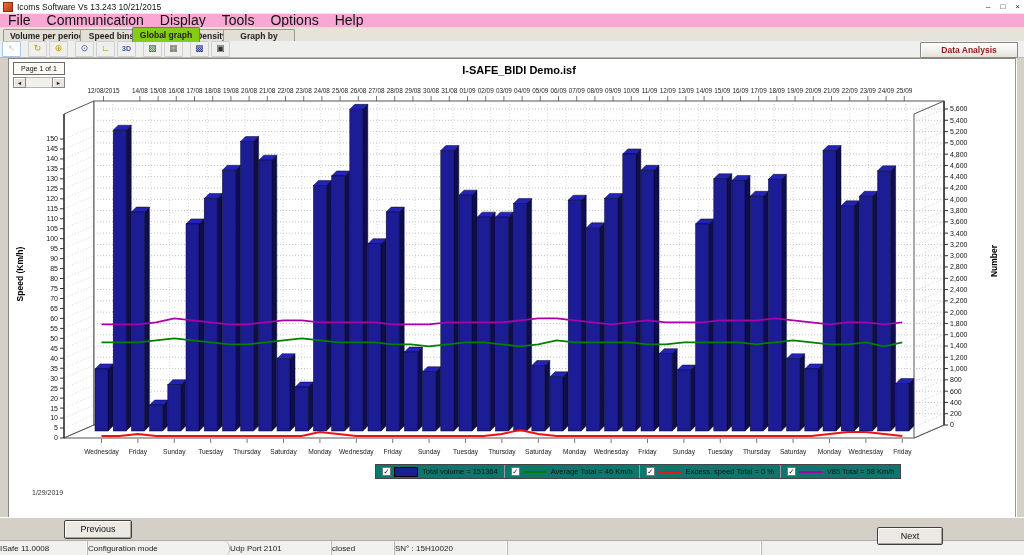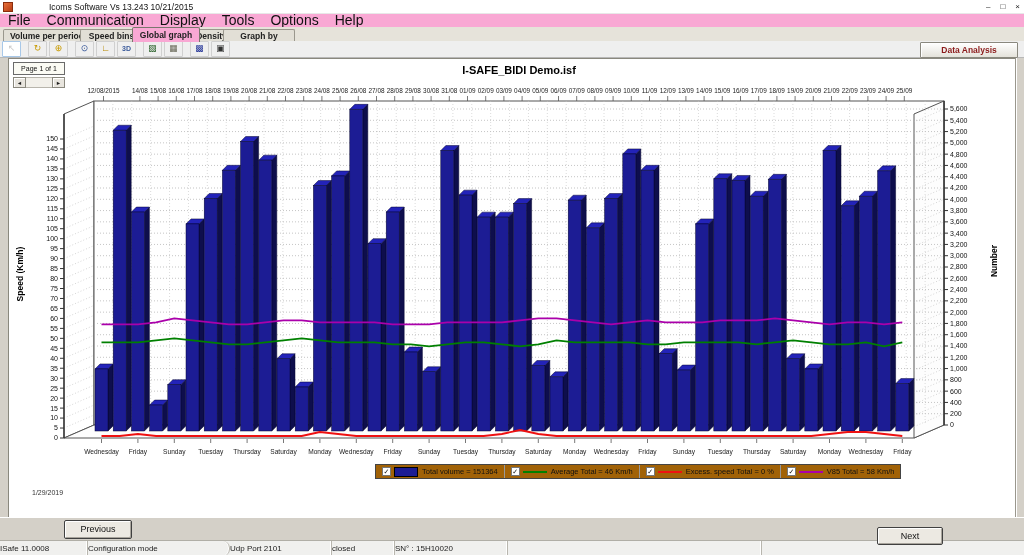--- a/index.html
+++ b/index.html
@@ -2,39 +2,39 @@
 <html><head>
 <meta charset="utf-8">
 <style>
   html,body{margin:0;padding:0;}
   body{width:1024px;height:555px;overflow:hidden;background:#d4d0c8;
        font-family:"Liberation Sans",sans-serif;-webkit-font-smoothing:none;}
   #app{position:relative;width:1024px;height:555px;background:#d4d0c8;}
 
   
   #titlebar{position:absolute;left:0;top:0;width:1024px;height:13px;background:#ffffff;
-            border-bottom:1px solid #e8e8e8;display:flex;align-items:center;font-size:8.5px;color:#111;gap:32px;}
+            border-bottom:1px solid #e8e8e8;display:flex;align-items:center;font-size:8.5px;color:#111;}
   #app-icon{width:8px;height:8px;margin:0 4px 0 3px;background:linear-gradient(135deg,#e8703a,#b63d14);
             border:1px solid #8a2d0e;}
   #win-controls{position:absolute;right:4px;top:0;height:13px;display:flex;gap:10px;align-items:center;
             font-size:8px;color:#222;}
   #win-controls span{cursor:default;}
 
   
   #menubar{position:absolute;left:0;top:14px;width:1024px;height:13px;background:#f9a8d4;display:flex;
            align-items:center;font-size:14px;color:#111;}
   .menu-item{padding:0 8px;height:13px;line-height:13px;}
 
   
   #tabbar{position:absolute;left:0;top:27px;width:1024px;height:14px;background:#e6e3da;
           border-bottom:1px solid #bdbab0;}
   .tab{position:absolute;top:2px;height:11px;background:#e2dfd6;border:1px solid #9a978d;border-bottom:none;
        font-size:8.5px;font-weight:bold;color:#222;text-align:center;line-height:12px;
        border-radius:2px 2px 0 0;padding:0 6px;}
-  .tab.active{top:0;height:14px;background:#f9a8d4;line-height:14px;border-color:#7a776d;z-index:2;}
+  .tab.active{top:0;height:14px;background:#84cc16;line-height:14px;border-color:#7a776d;z-index:2;}
 
   
   #toolbar{position:absolute;left:0;top:41px;width:1024px;height:17px;background:#efefef;
            border-bottom:1px solid #b8b8b8;display:flex;align-items:center;padding-left:2px;box-sizing:border-box;}
   .tool-btn{width:17px;height:14px;margin-right:2px;background:#efefef;border:1px solid #d0d0d0;
             border-radius:1px;font-size:9px;line-height:13px;text-align:center;}
   .tool-btn.first{background:#fff;border:1px solid #a8c8e8;color:#c8c8c8;}
   .tool-sep{width:5px;height:14px;}
   #data-analysis-btn{position:absolute;right:6px;top:1px;width:96px;height:14px;background:linear-gradient(#ffffff,#e4e2da);
             border:1px solid #8a887e;box-shadow:inset 1px 1px 0 #fff;border-radius:1px;
@@ -49,21 +49,21 @@
   #page-label{width:50px;height:11px;border:1px solid #6a6a6a;background:#fbfbf4;font-size:7px;
               text-align:center;line-height:11px;color:#111;}
   #page-scroll{margin-top:2px;width:52px;height:11px;display:flex;}
   .pg-btn{width:13px;height:11px;background:#e8e5de;border:1px solid #8a887e;box-shadow:inset 1px 1px 0 #fff;
           font-size:5.5px;text-align:center;line-height:10px;color:#222;box-sizing:border-box;}
   #pg-track{flex:1;background:#f2f0ea;border-top:1px solid #b8b5ac;border-bottom:1px solid #b8b5ac;}
 
   #chart-svg{position:absolute;left:0;top:0;}
 
   
-  #legend{position:absolute;left:366px;top:405px;height:13px;border:1px solid #444;background:#a16207;
+  #legend{position:absolute;left:366px;top:405px;height:13px;border:1px solid #444;background:#0f766e;
           display:flex;align-items:center;font-size:7.5px;color:#111;justify-content:space-between;}
   .leg-item{display:flex;align-items:center;padding:0 6px;height:13px;border-right:1px solid #999;}
   .leg-item:last-child{border-right:none;}
   .leg-check{width:7px;height:7px;border:1px solid #777;background:#fff;font-size:7px;line-height:7px;
              text-align:center;color:#111;margin-right:3px;}
   .leg-swatch-bar{width:22px;height:8px;border:1px solid #000;margin-right:4px;}
   .leg-swatch-line{width:24px;height:2px;margin-right:4px;}
   #corner-date{position:absolute;left:23px;top:430px;font-size:7px;color:#333;}
 
   

